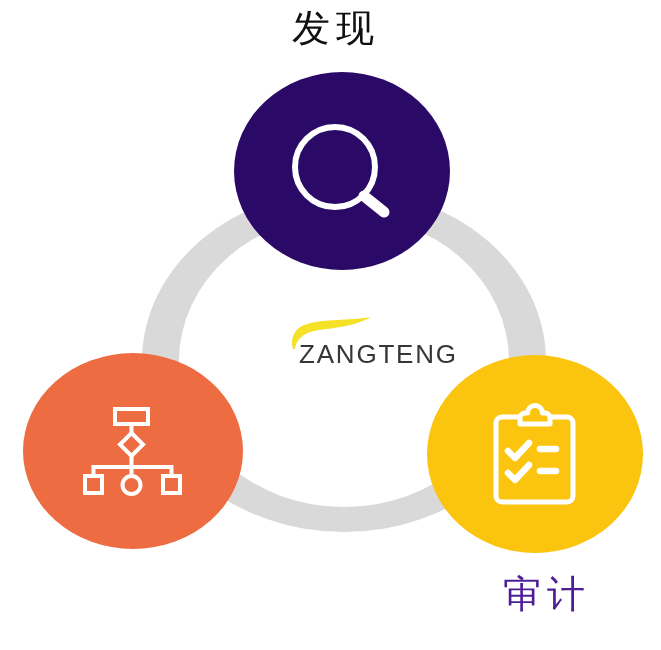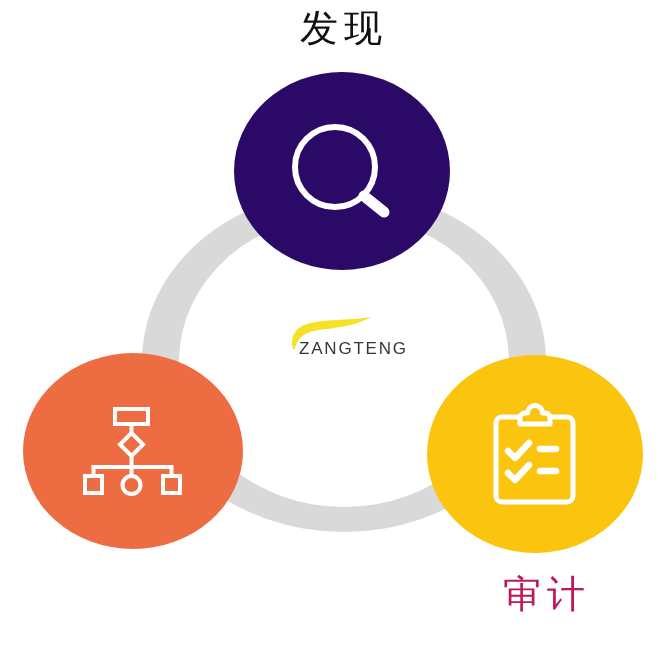--- a/index.html
+++ b/index.html
@@ -13,28 +13,28 @@
   .node{display:flex;align-items:center;justify-content:center;z-index:3;}
   .node-discover{left:234px;top:72px;width:216px;height:198px;}
   .node-mapping{left:23px;top:353px;width:220px;height:196px;}
   .node-audit{left:427px;top:355px;width:216px;height:198px;}
   .diagram-label{
     position:absolute;z-index:4;
     font-family:"Liberation Serif","DejaVu Serif",serif;
     font-size:38px;line-height:40px;letter-spacing:6px;white-space:nowrap;
     transform:translateX(-50%);
   }
-  .label-top{left:344px;top:8px;}
+  .label-top{left:336px;top:8px;}
   .label-bl{left:140px;top:574px;}
   .label-br{left:547px;top:574px;}
   .logo{position:absolute;left:288px;top:316px;width:145px;height:46px;z-index:3;}
   .logo-swoosh{position:absolute;left:2px;top:0;}
   .logo-text{
     position:absolute;left:11px;top:23px;
-    font-size:17px;letter-spacing:1.8px;font-weight:400;white-space:nowrap;
+    font-size:26px;letter-spacing:1.8px;font-weight:400;white-space:nowrap;
   }
   svg{display:block;}
 </style>
 </head>
 <body>
 
 <div class="canvas">
 
   <div class="diagram-label label-top" style="color: rgb(16, 16, 16);">发现</div>
 
@@ -77,15 +77,15 @@
     </svg>
   </div>
 
   <div class="logo">
     <svg class="logo-swoosh" width="84" height="34" viewBox="0 0 84 34">
       <path d="M3 33 C 0 23, 4 13, 14 9 C 35 2, 58 5, 81 1 C 62 12, 38 12, 24 15 C 13 17, 6 24, 5 33 Z" fill="#F5E127"></path>
     </svg>
     <div class="logo-text" style="color: rgb(54, 54, 57);">ZANGTENG</div>
   </div>
 
-  <div class="diagram-label label-br" style="color: #be185d;">审计</div>
+  <div class="diagram-label label-br" style="color: #4c1d95;">审计</div>
 
 </div>
 
 </body></html>

